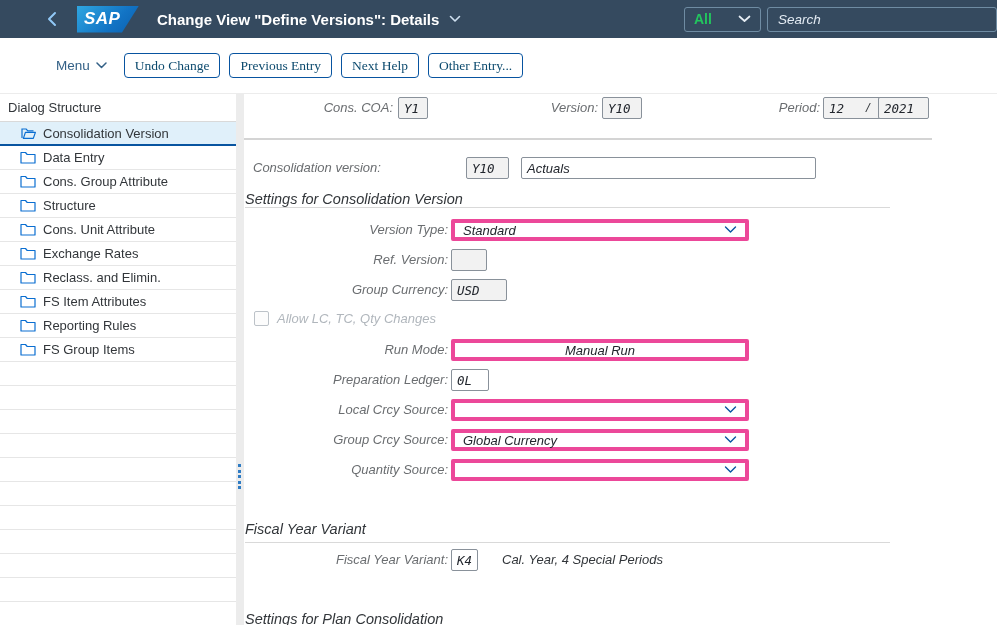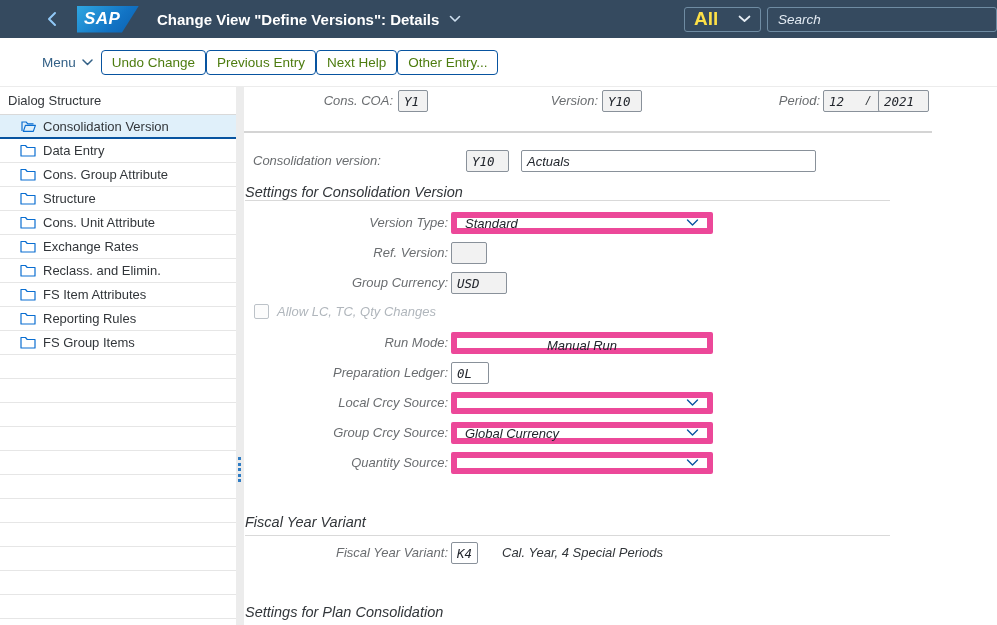--- a/index.html
+++ b/index.html
@@ -12,33 +12,33 @@
   .sap-logo { margin-left:20px; width:62px; height:27px;
     background:linear-gradient(135deg,#2fa6e0 0%,#1274c5 60%,#0b5fae 100%);
     clip-path:polygon(0 0,100% 0,calc(100% - 17px) 100%,0 100%);
     display:flex; align-items:center; padding-left:7px;
     color:#fff; font-weight:bold; font-style:italic; font-size:17px; letter-spacing:.5px; }
   .shell-title { margin-left:18px; color:#fff; font-size:15px; font-weight:bold;
     display:flex; align-items:center; gap:10px; cursor:pointer; }
   .shell-spacer { flex:1; }
   .scope-select { width:77px; height:25px; border:1px solid #6f8ca3; border-radius:3px;
     display:flex; align-items:center; justify-content:space-between; padding:0 9px;
-    color:#fde047; font-size:19px; font-weight:bold; margin-right:6px; cursor:pointer; }
+    color:#22c55e; font-size:14px; font-weight:bold; margin-right:6px; cursor:pointer; }
   .search-input { width:230px; height:25px; border:1px solid #6f8ca3; border-radius:3px;
     background:transparent; color:#fff; font-size:13.5px; padding:0 10px; outline:none; }
   .search-input::placeholder { color:#e3ebf3; font-style:italic; opacity:1; }
 
   
-  .toolbar { height:49px; background:#fff; display:flex; align-items:center;
-    padding-left:42px; border-bottom:1px solid #ececec; }
+  .toolbar { height:56px; background:#fff; display:flex; align-items:center;
+    padding-left:56px; gap:9px; border-bottom:1px solid #ececec; }
   .menu-trigger { display:flex; align-items:center; gap:6px; color:#346187;
     font-size:13.5px; margin-right:8px; cursor:pointer; }
   .tb-btn { height:25px; padding:0 10px; border:1px solid #0854a0; border-radius:4px;
-    background:#fff; color:#4d7c0f; font-size:13.5px; display:flex; align-items:center;
-    cursor:pointer; font-family:Liberation Sans, sans-serif; }
+    background:#fff; color:#0c4a6e; font-size:13.5px; display:flex; align-items:center;
+    cursor:pointer; font-family:Liberation Serif, serif; }
 
   
   .body-wrap { display:flex; height:540px; }
   .sidebar { width:236px; display:flex; flex-direction:column; background:#fff; }
   .sidebar-header { height:28px; line-height:27px; padding-left:8px; font-size:13px;
     color:#32363a; border-bottom:1px solid #d9d9d9; }
   .tree-item { height:24px; display:flex; align-items:center; gap:7px; padding-left:20px;
     font-size:13px; color:#32363a; border-bottom:1px solid #e6e6e6; cursor:pointer; }
   .tree-item.selected { background:#e0f0fa; border-bottom:2px solid #0854a0; }
   .tree-icon { display:flex; align-items:center; }
@@ -56,21 +56,21 @@
   .lbl.r { text-align:right; }
   .sechead { position:absolute; color:#32363a; font-size:14.5px; line-height:18px; }
   .hline { position:absolute; height:1px; background:#d9d9d9; }
   .hline2 { position:absolute; height:2px; background:#d4d4d4; }
   .fld { position:absolute; height:22px; border:1px solid #89919a; border-radius:2px;
     display:flex; align-items:center; padding:0 5px;
     font-family:"DejaVu Sans Mono", monospace; font-size:12.5px; color:#21252c; }
   .fld.ro { background:#f2f2f2; }
   .fld.ed { background:#fff; }
   .fld.sans { font-family:"Liberation Sans", sans-serif; font-size:13px; }
-  .dd { position:absolute; height:22px; width:262px; border:6px solid #ec4899;
+  .dd { position:absolute; height:22px; width:298px; border:4px solid #ec4899;
     border-radius:2px; background:#fff; display:flex; align-items:center;
     justify-content:space-between; padding:0 8px; font-size:13px; color:#21252c;
     cursor:pointer;gap:31px; }
   .slash { position:absolute; color:#32363a; line-height:22px; }
   .cb { position:absolute; width:15px; height:15px; border:1px solid #bcc2c8;
     border-radius:2px; background:#fcfcfc; }
   .cb-lbl { position:absolute; color:#b0b6bc; font-size:13px; line-height:16px; }
   .desc { position:absolute; color:#32363a; font-size:13px; line-height:22px; }
 </style>
 </head>

